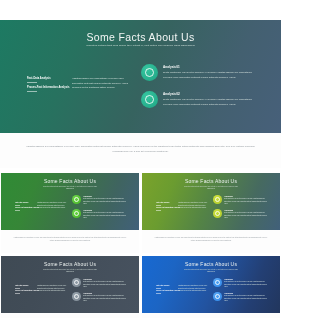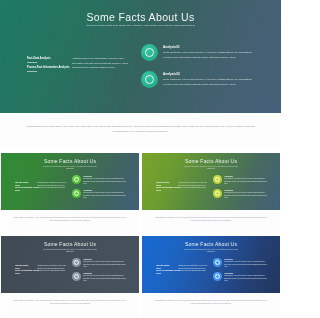--- a/index.html
+++ b/index.html
@@ -5,21 +5,21 @@
   html,body{margin:0;padding:0;}
   body{
     width:281px;height:318px;overflow:hidden;
     background:#ffffff;
     font-family:"Liberation Sans", sans-serif;
     -webkit-font-smoothing:antialiased;
   }
   .page{position:relative;width:281px;height:318px;}
 
   
-  .slide{position:relative;overflow:hidden;background:#ffffff;}
+  .slide{position:relative;overflow:hidden;background:#ffffff;margin-top:20px;}
   .slide .hero{position:relative;width:100%;height:70.5%;overflow:hidden;}
   .slide .footer-band{position:relative;width:100%;height:29.5%;background:#fdfdfd;}
 
   
   .g-teal  {background:linear-gradient(112deg,#1d7a62 0%,#27725f 26%,#36635f 52%,#436070 78%,#47607a 100%);}
   .g-green {background:linear-gradient(112deg,#2f8b35 0%,#368637 24%,#3c7348 50%,#3f6460 76%,#41607a 100%);}
   .g-lime  {background:linear-gradient(112deg,#7aa32b 0%,#6b9c30 22%,#548445 48%,#466a60 76%,#41607a 100%);}
   .g-slate {background:linear-gradient(112deg,#3f4a54 0%,#414c57 30%,#444f5b 60%,#47525f 100%);}
   .g-blue  {background:linear-gradient(112deg,#1769d2 0%,#1c65c4 22%,#2253a0 52%,#233f74 78%,#22365d 100%);}
 

